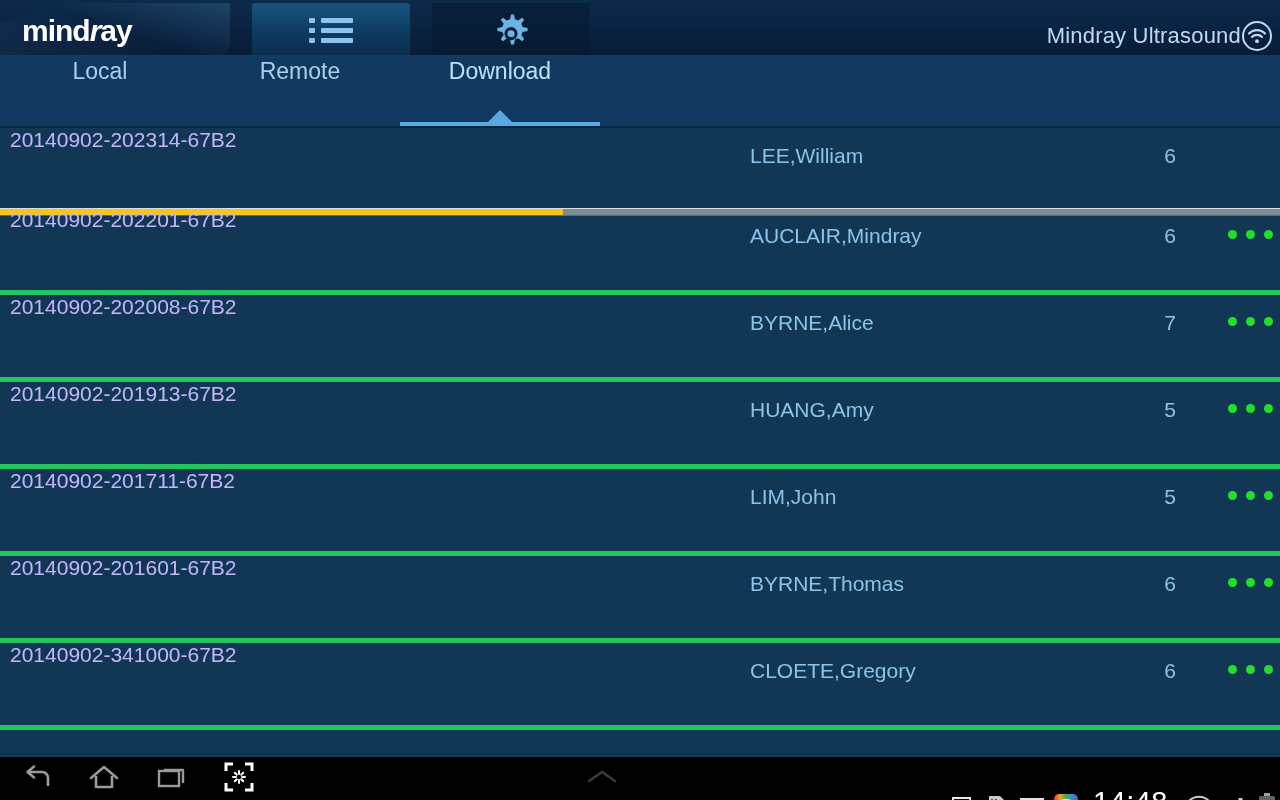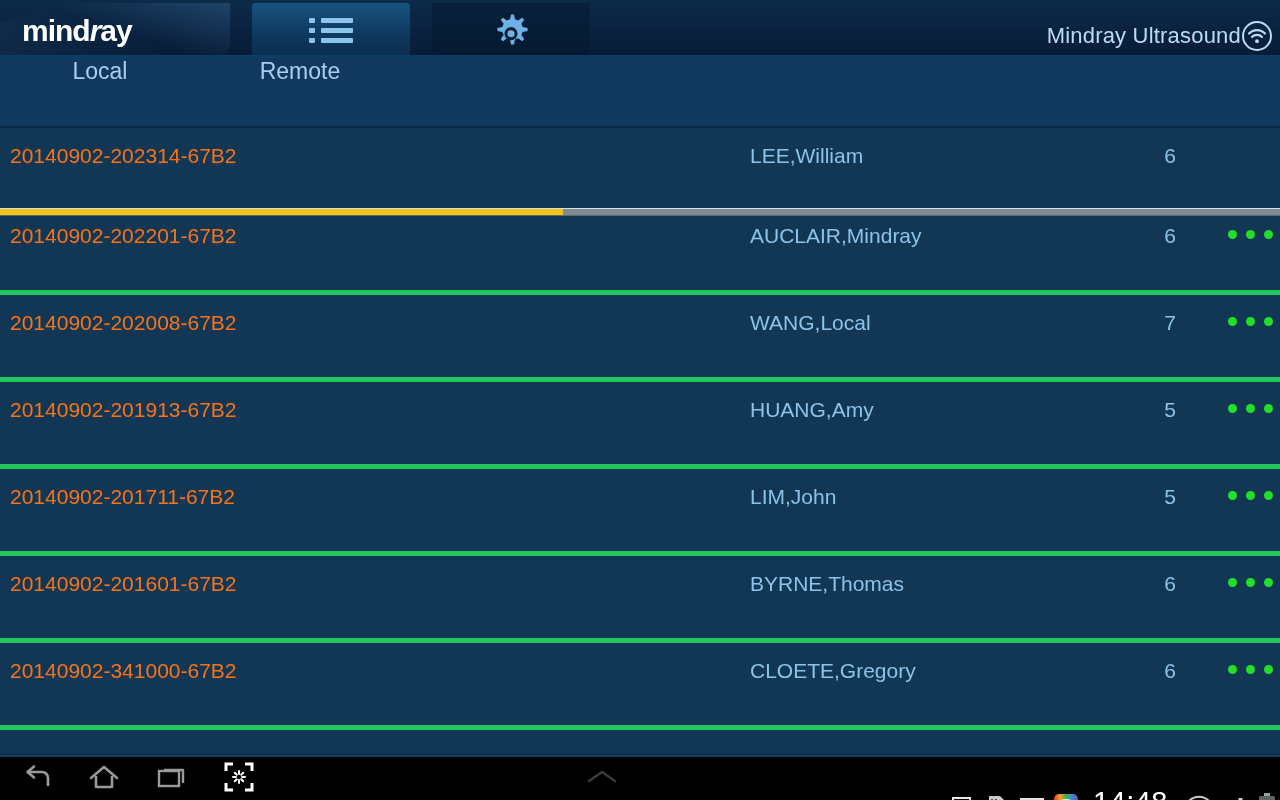--- a/index.html
+++ b/index.html
@@ -110,21 +110,21 @@
   }
 
   
   .list{ position:relative; width:1280px; height:625px; background:#123755; }
   .row{
     position:relative; width:1280px; height:87px;
     display:flex; align-items:flex-start;
     border-bottom:5px solid #22c55e;
   }
   .row.first{ height:80px; border-bottom:0; }
-  .cell-id{ width:730px; padding-left:10px; padding-top:16px; font-size:21px; color:#f97316; }
+  .cell-id{ width:730px; padding-left:10px; padding-top:0; font-size:21px; color:#c4b5fd; }
   .cell-name{ width:370px; padding-top:16px; font-size:21px; color:#8dc3e8;margin-left:20px; }
   .cell-count{ width:100px; padding-top:16px; text-align:center; font-size:21px; color:#8dc3e8; }
   .cell-more{ flex:1; padding-top:22px; display:flex; align-items:center; justify-content:center; }
   .dots{ display:flex; gap:9px; }
   .dots b{ display:block; width:9px; height:9px; border-radius:50%; background:#22e02a; }
 
   .progress-wrap{
     position:absolute; left:0; top:80px; width:1280px; height:8px;
     background:#7e8b93;
     border-top:1px solid #d7dde1;
@@ -194,20 +194,25 @@
   <div class="header-underline"></div>
 </div>
 
 <div class="subtabs">
   <div class="subtab">
     <span>Local</span>
   </div>
   <div class="subtab">
     <span>Remote</span>
   </div>
+  <div class="subtab sel">
+    <span>Download</span>
+    <div class="subtab-bar"></div>
+    <div class="subtab-arrow"></div>
+  </div>
   <div class="subtabs-shadow"></div>
 </div>
 
 <div class="list">
 
   <div class="row first">
     <div class="cell-id">20140902-202314-67B2</div>
     <div class="cell-name">LEE,William</div>
     <div class="cell-count">6</div>
     <div class="cell-more"></div>
@@ -224,21 +229,21 @@
         <div class="cell-more">
           <span class="dots">
             <b style="background: rgb(34, 224, 42);"></b>
             <b style="background: rgb(34, 224, 42);"></b>
             <b style="background: rgb(34, 224, 42);"></b>
           </span>
         </div>
       </div>
       <div class="row">
         <div class="cell-id">20140902-202008-67B2</div>
-        <div class="cell-name">WANG,Local</div>
+        <div class="cell-name">BYRNE,Alice</div>
         <div class="cell-count">7</div>
         <div class="cell-more">
           <span class="dots">
             <b style="background: rgb(34, 224, 42);"></b>
             <b style="background: rgb(34, 224, 42);"></b>
             <b style="background: rgb(34, 224, 42);"></b>
           </span>
         </div>
       </div>
       <div class="row">

